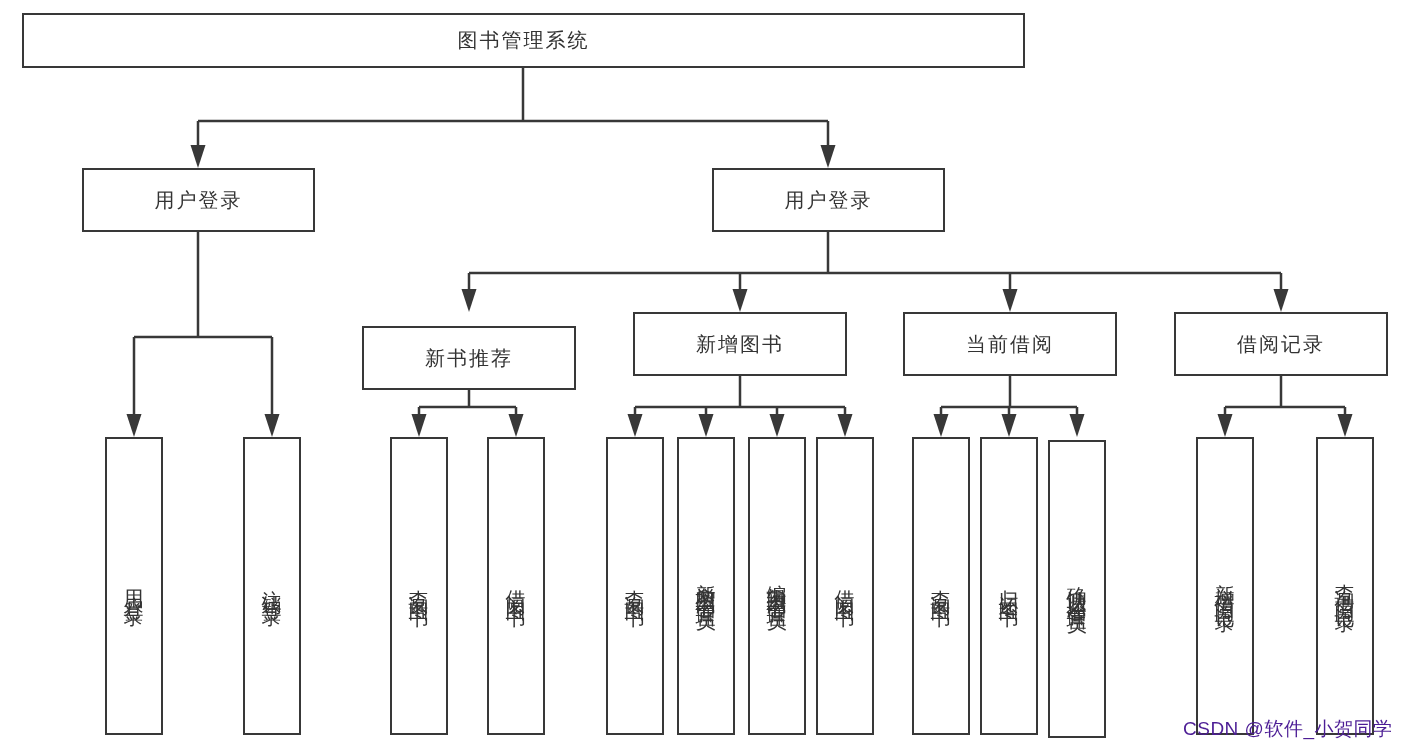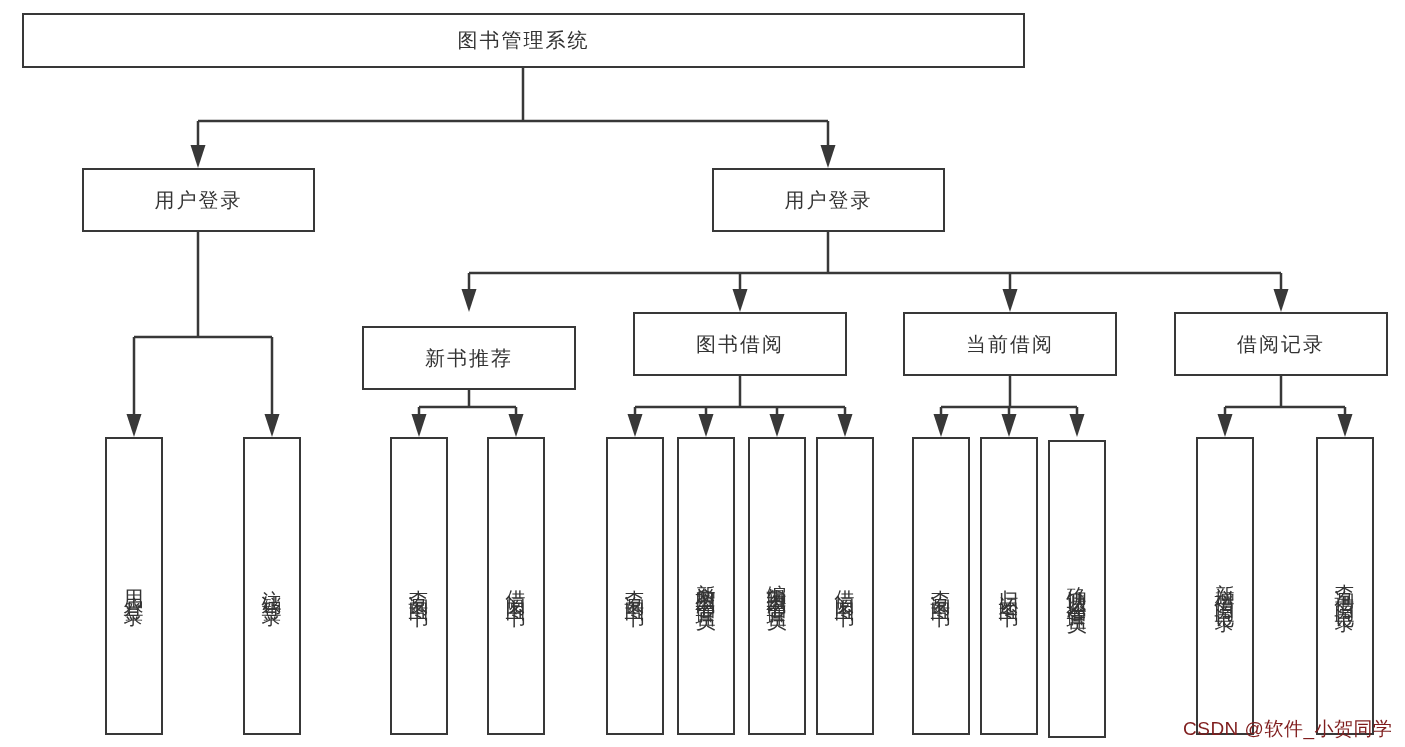--- a/index.html
+++ b/index.html
@@ -15,21 +15,21 @@
     font-size:20px;color:#333333;letter-spacing:2px;white-space:nowrap;
   }
   .vbox{
     position:absolute;box-sizing:border-box;border:2px solid #383838;background:#ffffff;
     display:flex;align-items:center;justify-content:center;
     writing-mode:vertical-rl;text-orientation:mixed;
     font-size:20px;color:#333333;letter-spacing:6px;line-height:1;
   }
   .watermark{
     position:absolute;left:1183px;top:716px;width:222px;text-align:left;
-    font-size:19px;color:#7f1d1d;letter-spacing:0.5px;white-space:nowrap;z-index:5;
+    font-size:19px;color:#4c1d95;letter-spacing:0.5px;white-space:nowrap;z-index:5;
   }
 </style>
 </head>
 <body>
 
 <div id="canvas">
 
   <svg id="connectors" viewBox="0 0 1405 747" xmlns="http://www.w3.org/2000/svg" aria-hidden="true">
     <path fill="none" stroke="#383838" stroke-width="2.5" d="
       M523 68 V121 M198 121 H828 M198 121 V148 M828 121 V148
@@ -61,21 +61,21 @@
       <polygon points="1337.5,414 1352.5,414 1345,437"></polygon>
     </g>
   </svg>
 
   <div class="hbox" style="left:22px;top:13px;width:1003px;height:55px">图书管理系统</div>
 
   <div class="hbox" style="left:82px;top:168px;width:233px;height:64px">用户登录</div>
   <div class="hbox" style="left:712px;top:168px;width:233px;height:64px">用户登录</div>
 
   <div class="hbox" style="left:362px;top:326px;width:214px;height:64px">新书推荐</div>
-  <div class="hbox" style="left:633px;top:312px;width:214px;height:64px">图书借阅</div>
+  <div class="hbox" style="left:633px;top:312px;width:214px;height:64px">新增图书</div>
   <div class="hbox" style="left:1174px;top:312px;width:214px;height:64px">借阅记录</div>
   <div class="hbox" style="left:903px;top:312px;width:214px;height:64px">当前借阅</div>
 
   <div class="vbox" style="left:105px;top:437px;width:58px;height:298px">用户登录</div>
   <div class="vbox" style="left:243px;top:437px;width:58px;height:298px">注销登录</div>
 
   <div class="vbox" style="left:390px;top:437px;width:58px;height:298px">查询图书</div>
   <div class="vbox" style="left:487px;top:437px;width:58px;height:298px">借阅图书</div>
 
   <div class="vbox" style="left:606px;top:437px;width:58px;height:298px">查询图书</div>

